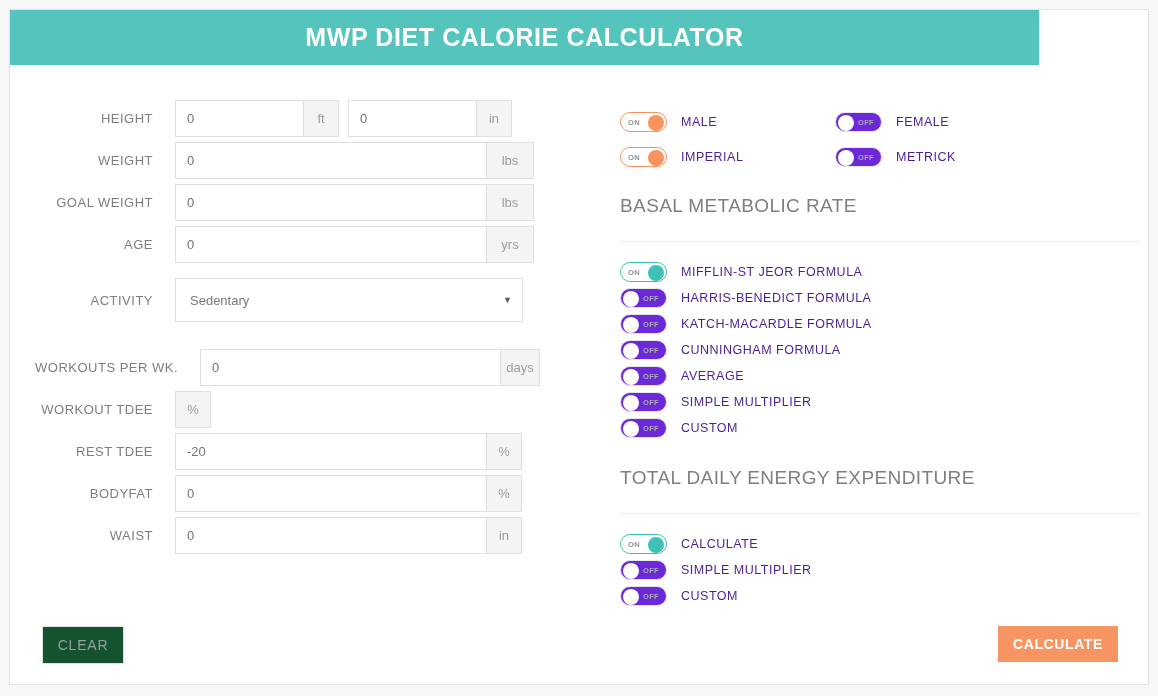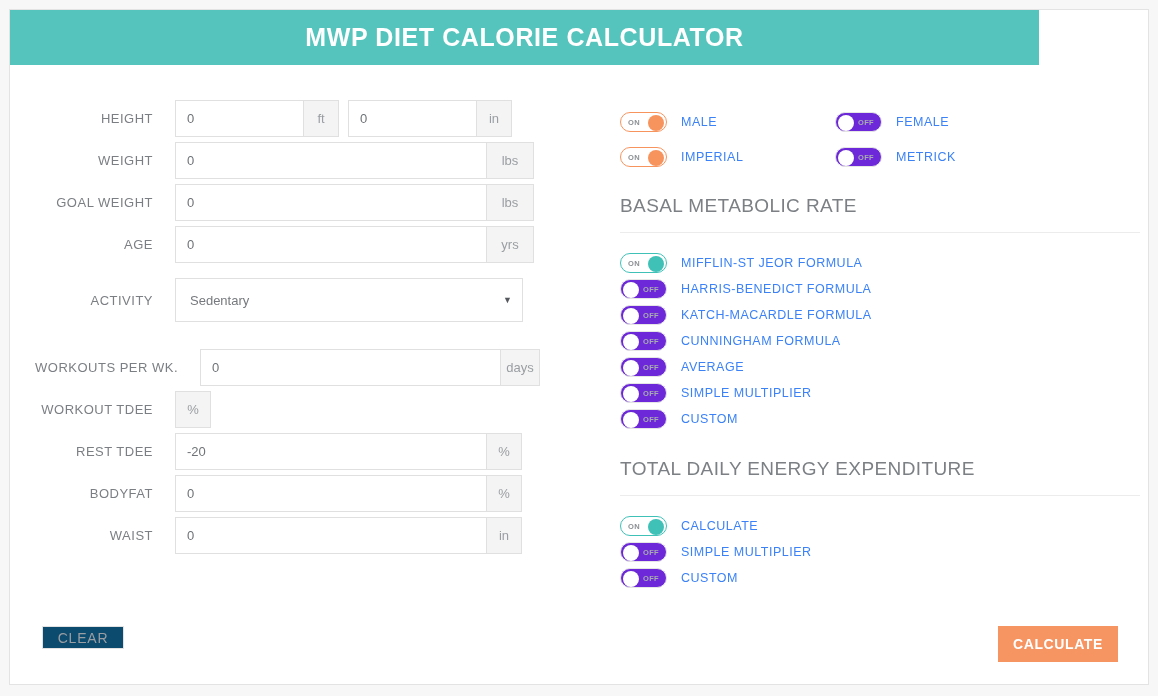--- a/index.html
+++ b/index.html
@@ -197,61 +197,61 @@
   }
   .toggle.off .ttext { right: 7px; color: #a8acb0; }
   .toggle.off .knob {
     left: 2px;
     background: #ffffff;
     box-shadow: 0 0 1px rgba(0,0,0,0.18);
   }
   .toggle-label {
     margin-left: 14px;
     font-size: 12.5px;
-    color: #3b82f6;
+    color: #4c1d95;
     letter-spacing: 0.5px;
     text-transform: uppercase;
     white-space: nowrap;
   }
   .pair-row {
     display: flex;
     align-items: center;
     height: 24px;
   }
   .pair-row .col-a { width: 215px; display: flex; align-items: center; }
   .pair-row .col-b { display: flex; align-items: center; }
   .pair-row.r1 { margin-top: 44px; }
   .pair-row.r2 { margin-top: 11px; }
 
   .section-head {
     margin-top: 26px;
     font-size: 19px;
     color: #7c8084;
     letter-spacing: 0.4px;
     text-transform: uppercase;
-    padding-bottom: 15px;
+    padding-bottom: 24px;
     border-bottom: 1px solid #ececec;
     width: 520px;
     box-sizing: border-box;
   }
   .opt-list { margin-top: 17px; }
   .opt-row {
     display: flex;
     align-items: center;
     height: 26px;
   }
 
   
   .btn-clear {
     position: absolute;
     left: 32px;
     top: 560px;
     width: 82px;
-    height: 23px;
-    background: #0c4a6e;
+    height: 38px;
+    background: #14532d;
     border: 1px solid #e2e2e2;
     color: #9a9ea2;
     font-size: 14px;
     letter-spacing: 0.8px;
     font-family: "Liberation Sans", sans-serif;
     cursor: pointer;
     text-transform: uppercase;
   }
   .btn-calculate {
     position: absolute;

